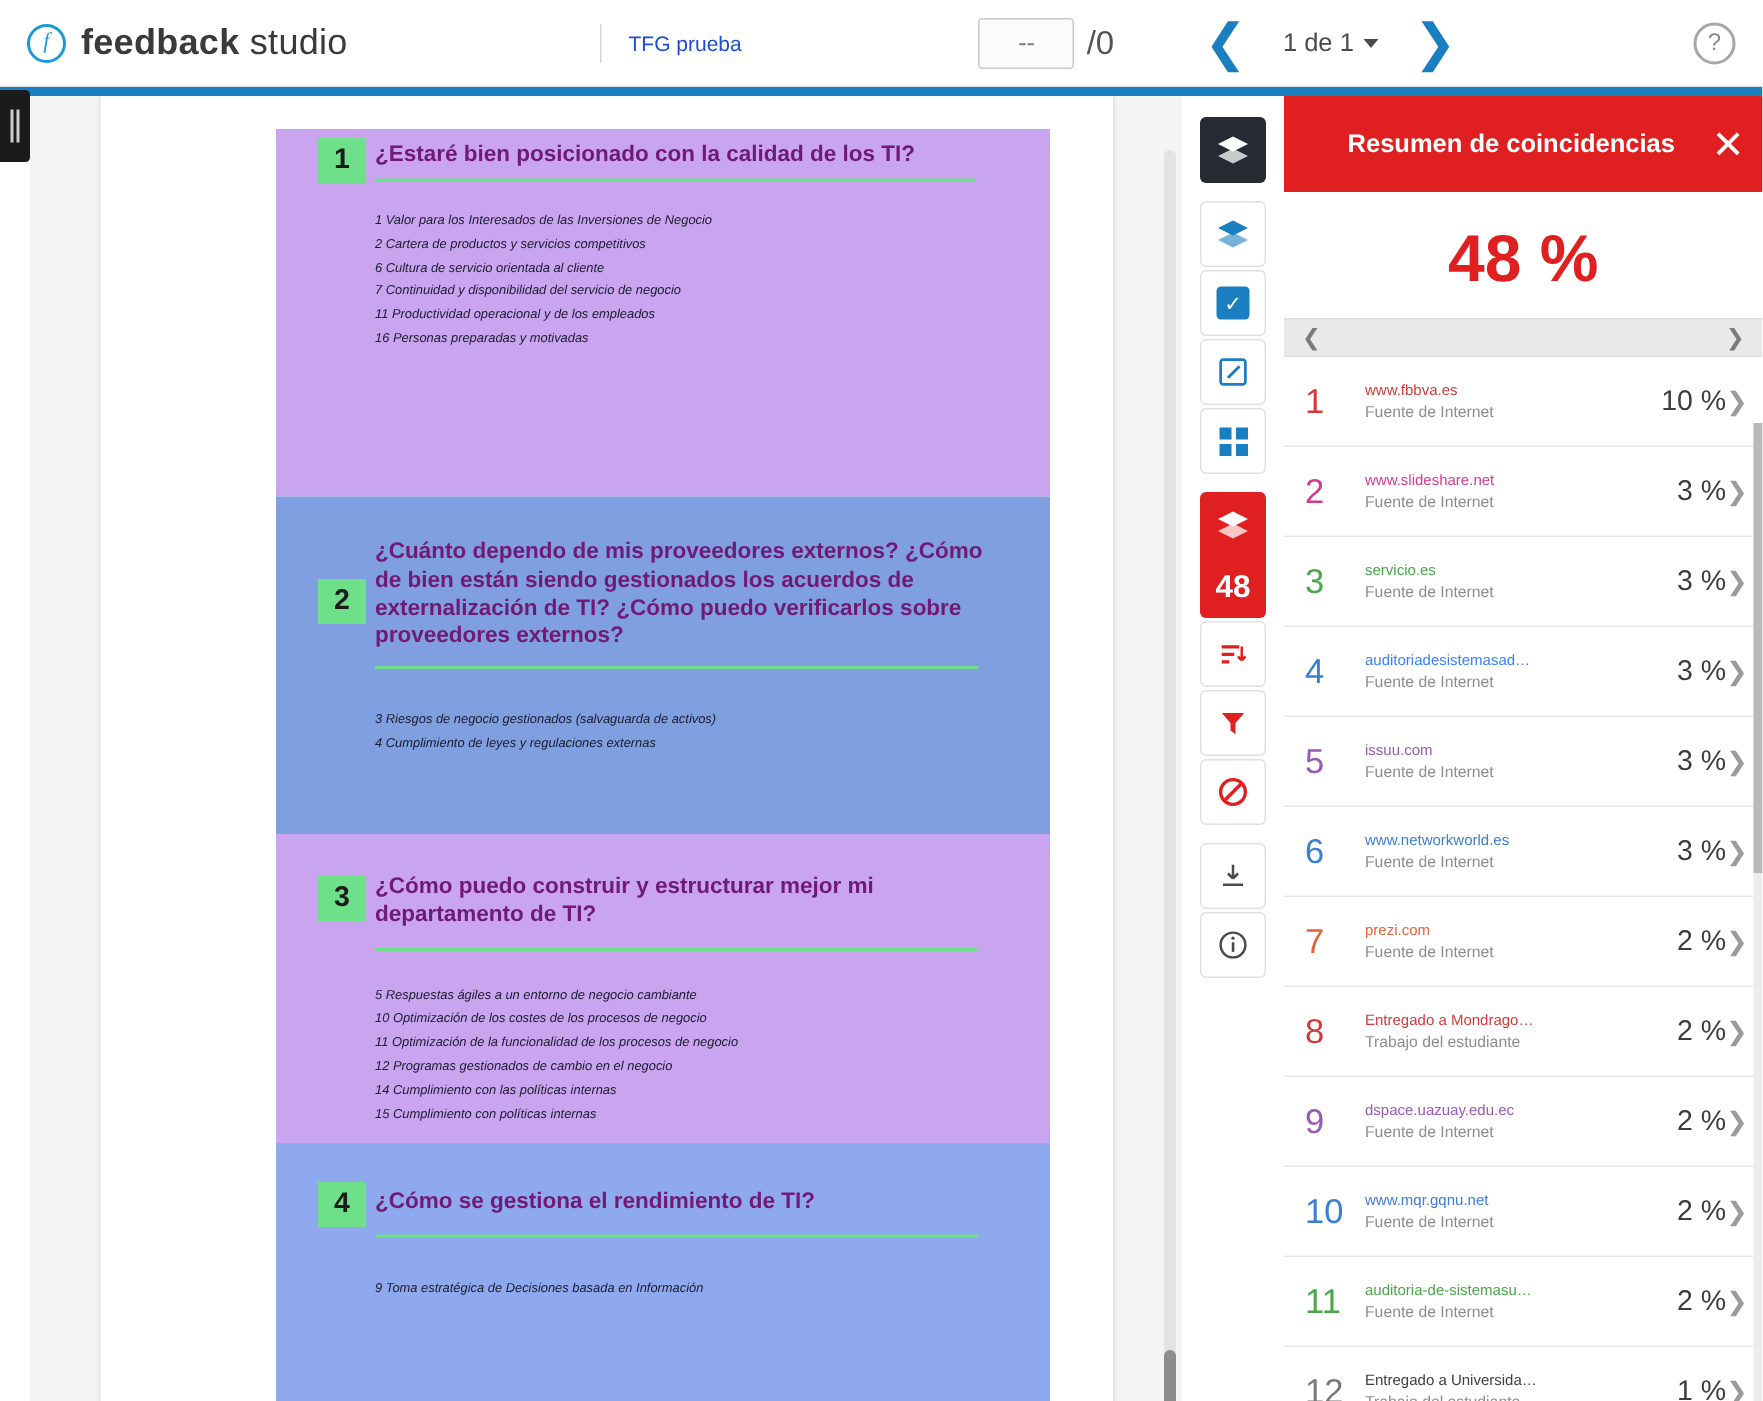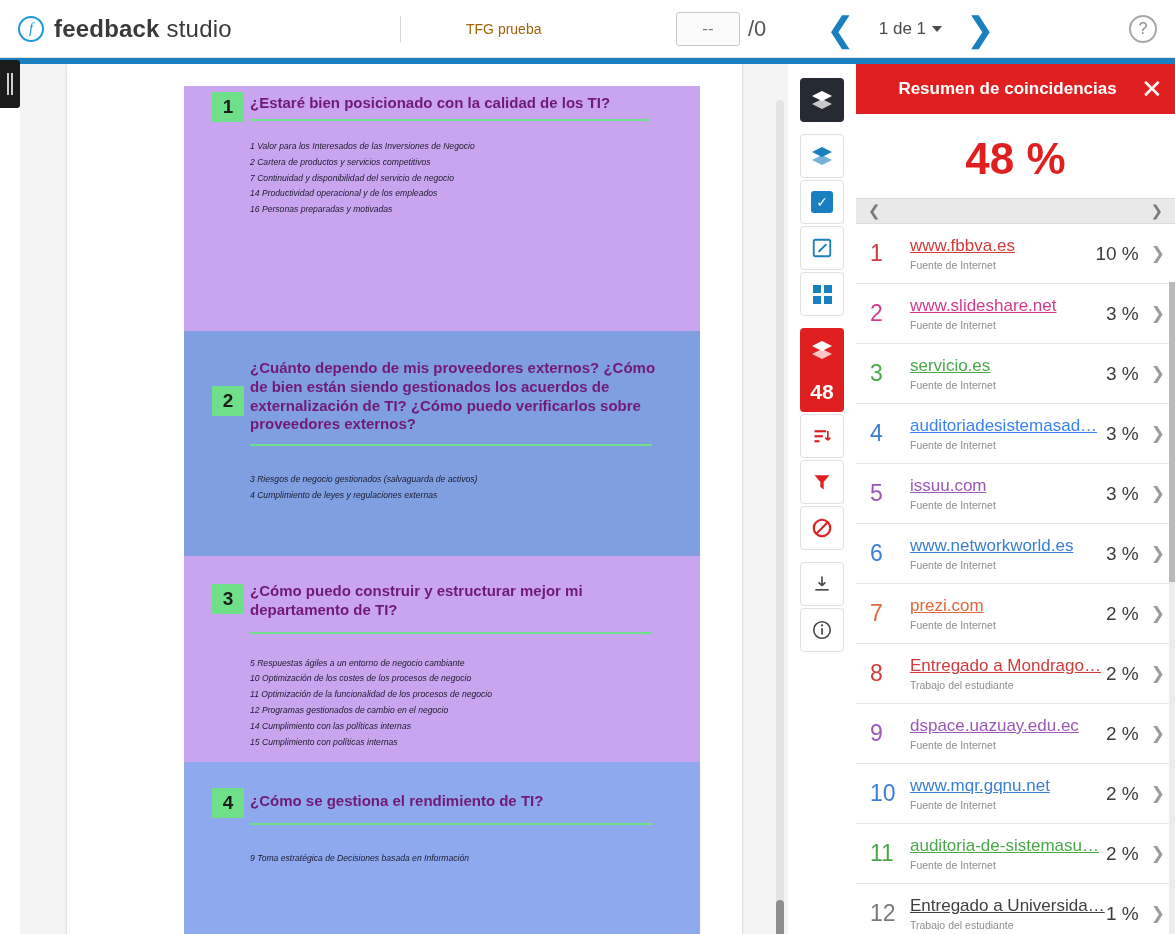--- a/index.html
+++ b/index.html
@@ -20,21 +20,21 @@
   .brand { display: flex; align-items: center; padding-left: 18px; width: 400px; }
   .brand-logo {
     width: 26px; height: 26px; border-radius: 50%;
     border: 2px solid #1a9bd7; display: flex; align-items: center; justify-content: center;
     color: #1a9bd7; font-size: 15px; font-style: italic; font-family: "Liberation Serif", serif;
     margin-right: 10px;
   }
   .brand-name { font-size: 24px; color: #3a3a3a; letter-spacing: .2px; }
   .brand-name b { font-weight: bold; }
   .doc-sep { width: 1px; height: 26px; background: #d6d6d6; margin-right: 18px; }
-  .doc-title { font-size: 14px; color: #a16207; margin-left: 47px; }
+  .doc-title { font-size: 14px; color: #1d4ed8; }
   .center-zone { display: flex; align-items: center; flex: 1; justify-content: center; gap: 0; }
   .grade-box {
     width: 64px; height: 34px; border: 1px solid #c9c9c9; border-radius: 3px;
     display: flex; align-items: center; justify-content: center;
     color: #7a7a7a; font-size: 17px; background: #fbfbfb;
   }
   .grade-total { font-size: 22px; color: #555; margin-left: 8px; }
   .pager { display: flex; align-items: center; gap: 24px; margin-left: 60px; }
   .pager-arrow { color: #1a7fc1; font-size: 34px; line-height: 1; cursor: pointer; font-weight: 300; }
   .pager-label { font-size: 17px; color: #4b4b4b; display: flex; align-items: center; gap: 6px; }
@@ -100,41 +100,41 @@
   .tool-red { background: #e02020; color: #fff; }
   .tool-red-count { background: #e02020; color: #fff; font-size: 21px; font-weight: bold; border-radius: 0 0 4px 4px; height: 40px; margin-top: -2px;}
   .rail-group { margin-bottom: 12px; }
   .sq-blue { width: 22px; height: 22px; background: #1a7fc1; border-radius: 3px; color: #fff; font-size: 14px; display:flex; align-items:center; justify-content:center;}
   .grid-icon { display: grid; grid-template-columns: 8px 8px; grid-template-rows: 8px 8px; gap: 3px; }
   .grid-icon i { background: #1a7fc1; display:block; }
 
   
   .panel { position: absolute; left: 856px; top: 64px; width: 319px; height: 870px; background: #fff; }
   .panel-head {
-    height: 50px; background: #e02020; color: #fff;
+    height: 64px; background: #e02020; color: #fff;
     display: flex; align-items: center; justify-content: space-between;
   }
   .panel-title { flex: 1; text-align: center; font-size: 17px; font-weight: bold; padding-left: 30px; }
   .panel-close { width: 46px; font-size: 26px; text-align: center; cursor: pointer; font-weight: 300; }
   .panel-pct { text-align: center; font-size: 44px; color: #e02020; font-weight: bold; padding: 20px 0 14px; }
   .panel-nav {
     display: flex; align-items: center; justify-content: space-between;
     height: 26px; background: #e9e9e9; border-top: 1px solid #dcdcdc; border-bottom: 1px solid #dcdcdc;
     color: #7b7b7b; font-size: 15px; padding: 0 12px;
   }
   .src-list { height: 706px; overflow: hidden; }
   .src-row {
     display: flex; align-items: center; height: 60px;
     border-bottom: 1px solid #e8e8e8; padding: 0 10px 0 14px;
   }
   .src-rank { width: 40px; font-size: 23px; }
   .src-mid { flex: 1; min-width: 0; }
-  .src-name { font-size: 17px; white-space: nowrap; overflow: hidden; text-overflow: ellipsis; text-decoration: underline; }
+  .src-name { font-size: 10px; white-space: nowrap; overflow: hidden; text-overflow: ellipsis; }
   .src-type { font-size: 10.5px; color: #8d8d8d; margin-top: 3px; }
-  .src-pct { font-size: 19px; color: #3c3c3c; margin-right: 12px; white-space: nowrap; }
+  .src-pct { font-size: 19px; color: #3c3c3c; margin-right: 0; white-space: nowrap; }
   .src-chev { color: #9b9b9b; font-size: 17px; }
   .panel-scroll { position: absolute; right: 0; top: 218px; width: 6px; height: 700px; background: #ececec; }
   .panel-scrollthumb { position: absolute; right: 0; top: 218px; width: 6px; height: 300px; background: #b9b9b9; }
 </style>
 </head>
 <body>
 
 <div id="app">
 
   <div class="topbar">
@@ -173,22 +173,23 @@
 
       <div class="slide" style="top:22px;">
 
         <div class="band band-purple" style="height:245px;">
           <div class="num-chip" style="top:6px;">1</div>
           <div class="band-title" style="padding-top:8px;">¿Estaré bien posicionado con la calidad de los TI?</div>
           <div class="underline"></div>
           <div class="band-list">
             <div>1 Valor para los Interesados de las Inversiones de Negocio</div>
             <div>2 Cartera de productos y servicios competitivos</div>
+            <div>6 Cultura de servicio orientada al cliente</div>
             <div>7 Continuidad y disponibilidad del servicio de negocio</div>
-            <div>14 Productividad operacional y de los empleados</div>
+            <div>11 Productividad operacional y de los empleados</div>
             <div>16 Personas preparadas y motivadas</div>
           </div>
         </div>
 
         <div class="band band-blue" style="height:225px;">
           <div class="num-chip" style="top:55px;">2</div>
           <div class="band-title" style="padding-top:28px;">¿Cuánto dependo de mis proveedores externos? ¿Cómo de bien están siendo gestionados los acuerdos de externalización de TI? ¿Cómo puedo verificarlos sobre proveedores externos?</div>
           <div class="underline" style="margin-top:10px;width:402px;"></div>
           <div class="band-list" style="padding-top:26px;">
             <div>3 Riesgos de negocio gestionados (salvaguarda de activos)</div>

